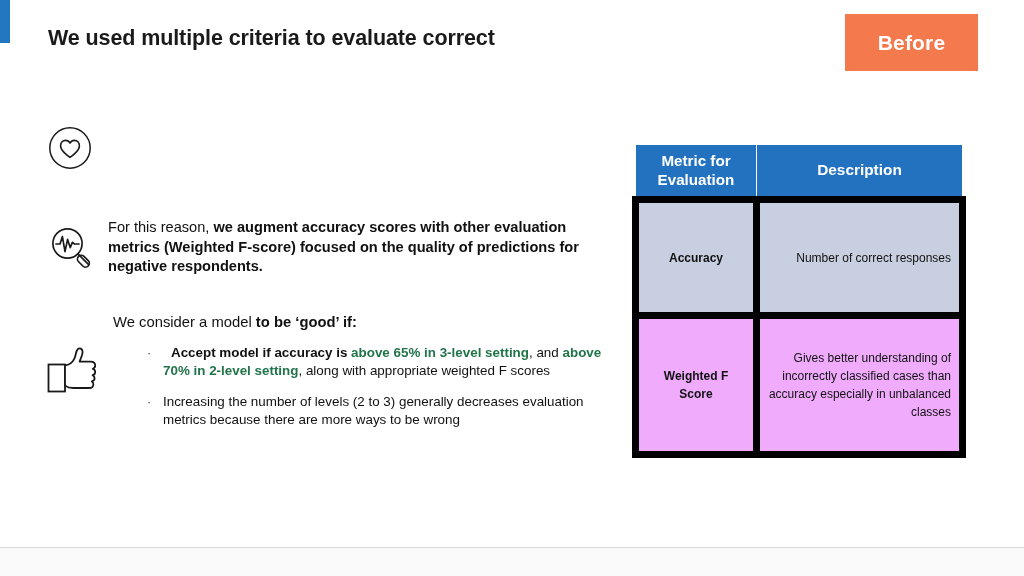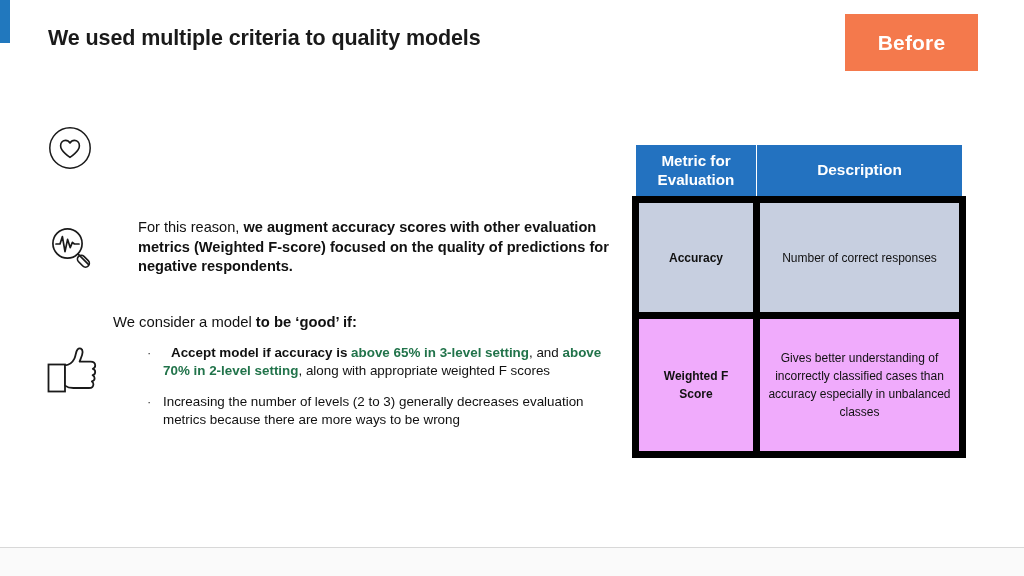--- a/index.html
+++ b/index.html
@@ -84,21 +84,20 @@
     top: 124px;
     width: 570px;
   }
   #block-heart .block-icon { margin-right: 13px; margin-top: 2px; }
   #block-heart .block-text { padding-top: 1px; }
 
   #block-metrics {
     left: 46px;
     top: 218px;
     width: 570px;
-    gap: 30px;
   }
   #block-metrics .block-icon { margin-right: 10px; margin-top: 4px; }
 
   
   .good-intro {
     position: absolute;
     left: 113px;
     top: 312px;
     font-size: 14.8px;
     line-height: 20px;
@@ -169,21 +168,21 @@
     text-align: center;
     vertical-align: middle;
     font-size: 12px;
     line-height: 18px;
     color: #111111;
     padding: 6px 8px;
   }
   .metric-table tr.row-0 td { background: #c7cfe0; height: 97px; }
   .metric-table tr.row-1 td { background: #f0abfc; height: 120px; }
   .metric-table td.cell-metric { font-weight: 700; }
-  .metric-table td.cell-desc { font-weight: 400; }
+  .metric-table td.cell-desc { font-weight: 400; text-align: right; }
 
   
   .footer-rule {
     position: absolute;
     left: 0;
     top: 547px;
     width: 1024px;
     height: 1px;
     background: #d8d8d8;
   }
@@ -196,21 +195,21 @@
     background: #fafafa;
   }
 </style>
 </head>
 <body>
 
 <div id="slide">
 
   <div class="accent-bar"></div>
 
-  <div class="slide-title">We used multiple criteria to quality models</div>
+  <div class="slide-title">We used multiple criteria to evaluate correct</div>
 
   <div class="before-badge">
     <span class="before-badge-label">Before</span>
   </div>
 
   <div class="content-block" id="block-heart">
     <span class="block-icon">
       <svg width="44" height="44" viewBox="0 0 44 44">
         <circle cx="22" cy="22" r="20.2" fill="none" stroke="#1a1a1a" stroke-width="1.5"></circle>
         <path d="M22 31.4 C22 31.4 12.6 25.4 12.6 19.7 C12.6 16.6 14.9 14.4 17.6 14.4 C19.5 14.4 21.1 15.5 22 17.0 C22.9 15.5 24.5 14.4 26.4 14.4 C29.1 14.4 31.4 16.6 31.4 19.7 C31.4 25.4 22 31.4 22 31.4 Z" fill="none" stroke="#1a1a1a" stroke-width="1.6" stroke-linejoin="round"></path>

